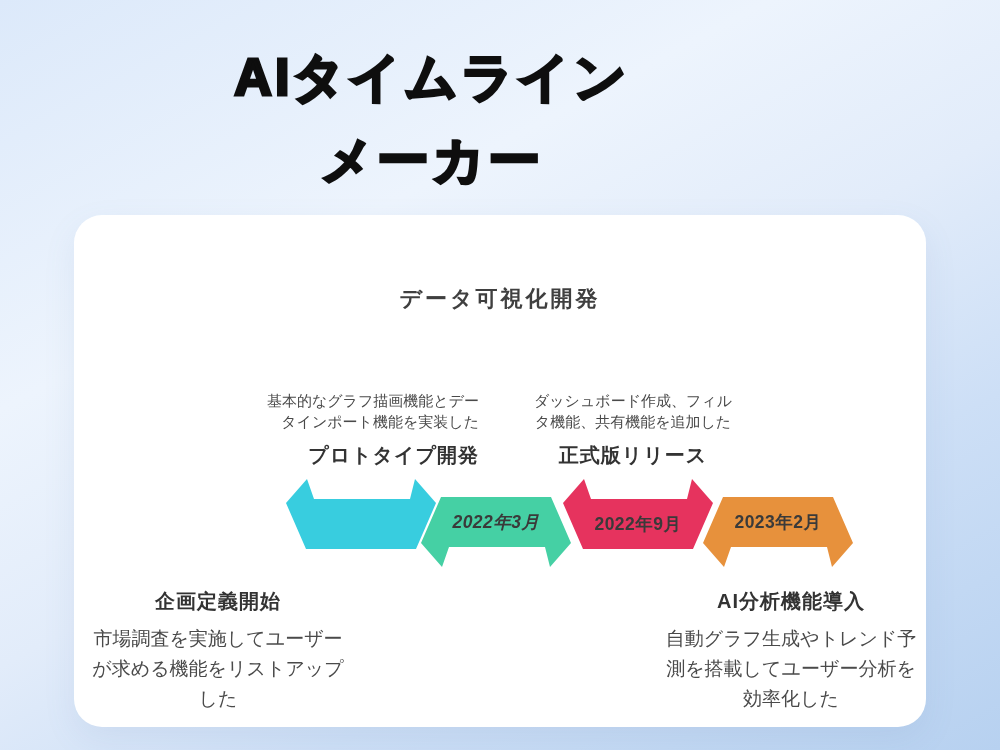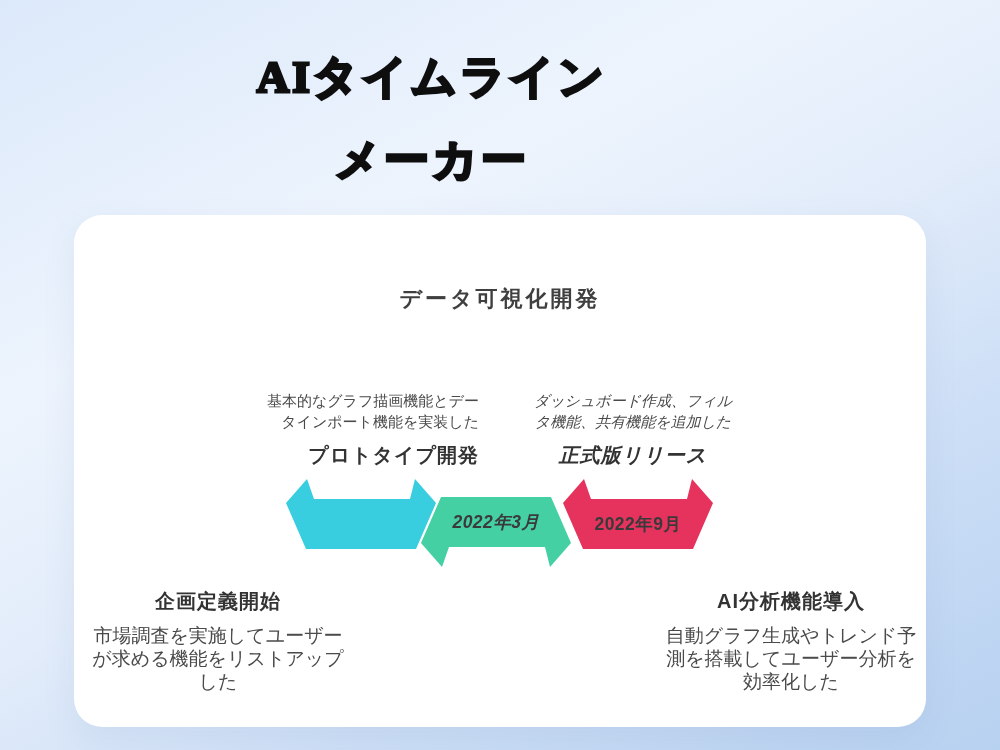--- a/index.html
+++ b/index.html
@@ -13,26 +13,25 @@
     overflow: hidden;
     background: linear-gradient(152deg, #dce9fa 0%, #edf4fd 32%, #e2ecfa 52%, #cddff6 72%, #b7d1f0 100%);
   }
 
   .page-title {
     position: absolute;
     top: 36px;
     left: 0;
     width: 864px;
     text-align: center;
-    font-size: 45px;
+    font-size: 52px;
     line-height: 83px;
     font-weight: 800;
     color: #0e0e0e;
     letter-spacing: 3px;
-    font-family: Liberation Serif, serif;
     -webkit-text-stroke: 3px #0e0e0e;
   }
 
   .card {
     position: absolute;
     left: 74px;
     top: 215px;
     width: 852px;
     height: 512px;
     background: #ffffff;
@@ -91,26 +90,26 @@
   .ann-desc {
     color: #4a4a4a;
     white-space: pre-line;
   }
 
   .ann.top { top: 390px; width: 260px; }
   .ann.top .ann-desc { font-size: 15px; line-height: 21px; }
   .ann.top .ann-title { margin-top: 10px; }
 
   .ann.bottom { top: 588px; width: 280px; }
-  .ann.bottom .ann-desc { font-size: 19px; line-height: 23px; margin-top: 9px; }
+  .ann.bottom .ann-desc { font-size: 19px; line-height: 30px; margin-top: 9px; }
 
   .ann.b1 { left: 78px; }
   .ann.t2 { left: 219px; text-align: right; }
   .ann.b3 { left: 372px; }
-  .ann.t4 { left: 503px; font-style: italic; }
+  .ann.t4 { left: 503px; }
   .ann.b5 { left: 651px; }
 </style>
 </head>
 <body>
 
 <div class="stage">
 
   <h1 class="page-title"><span>AIタイムライン</span><br>
     <span>メーカー</span>
   </h1>
@@ -133,20 +132,26 @@
     <div class="t-date">2022年3月</div>
   </div>
 
   <div class="t-item even item4">
     <svg viewBox="0 0 150 70">
       <polygon points="20,70 130,70 150,24 129,0 124,20 28,20 21,0 0,24" fill="#E6335E"></polygon>
     </svg>
     <div class="t-date">2022年9月</div>
   </div>
 
+  <div class="t-item odd item5">
+    <svg viewBox="0 0 150 70">
+      <polygon points="20,0 130,0 150,46 129,70 124,50 28,50 21,70 0,46" fill="#E7913C"></polygon>
+    </svg>
+    <div class="t-date">2023年2月</div>
+  </div>
 
   <div class="ann top t2">
     <div class="ann-desc">基本的なグラフ描画機能とデー
 タインポート機能を実装した</div>
     <div class="ann-title">プロトタイプ開発</div>
   </div>
 
   <div class="ann top t4">
     <div class="ann-desc">ダッシュボード作成、フィル
 タ機能、共有機能を追加した</div>

